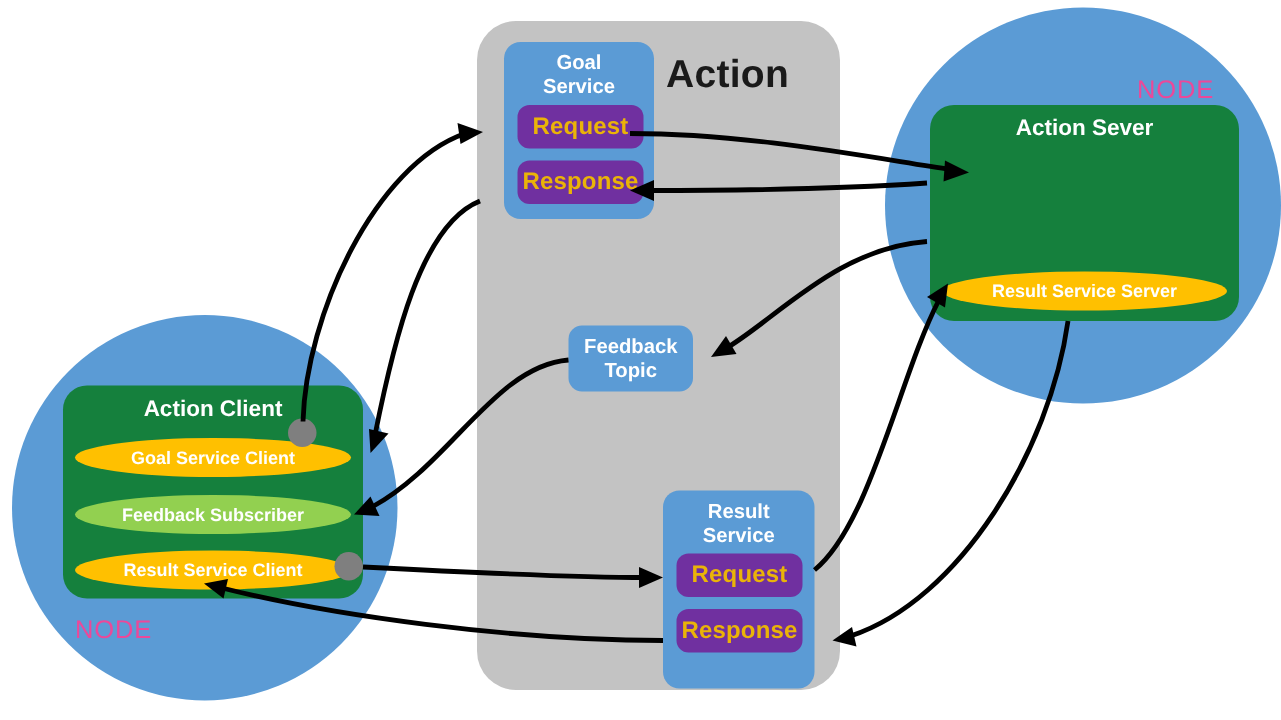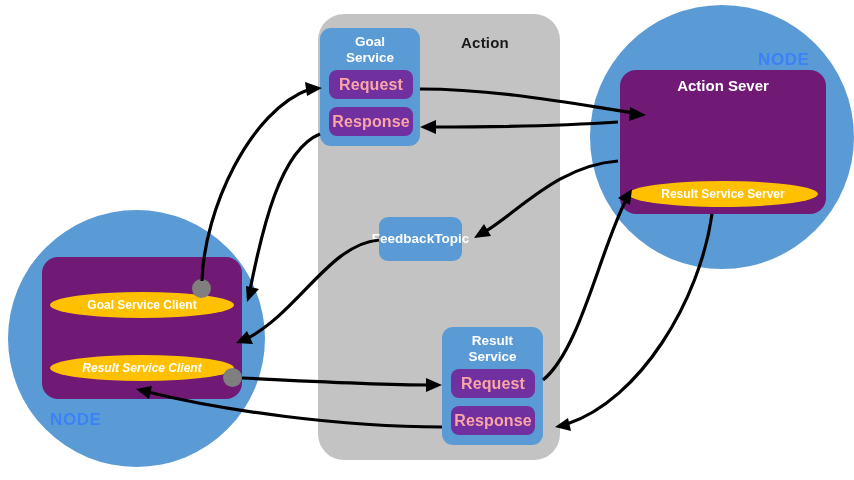--- a/index.html
+++ b/index.html
@@ -27,21 +27,21 @@
     height: 446px;
     background: #c3c3c3;
     border-radius: 26px;
   }
   .action-title {
     position: absolute;
     left: 420px;
     top: 34px;
     width: 130px;
     text-align: center;
-    font-size: 15px;
+    font-size: 26px;
     font-weight: bold;
     color: #1a1a1a;
     letter-spacing: 0.2px;
   }
 
   
   .svc-box {
     position: absolute;
     background: #5b9bd5;
     border-radius: 11px;
@@ -53,80 +53,81 @@
     text-align: center;
     color: #ffffff;
     font-size: 13.5px;
     font-weight: bold;
     line-height: 16px;
   }
   .purple-pill {
     position: absolute;
     background: #7030a0;
     border-radius: 8px;
-    color: #fca5a5;
+    color: #eab308;
     font-size: 16px;
     font-weight: bold;
     display: flex;
     align-items: center;
     justify-content: center;
     letter-spacing: 0.1px;
   }
 
   
-  #goal-service { left: 320px; top: 28px; width: 100px; height: 118px; }
+  #goal-service { left: 336px; top: 28px; width: 100px; height: 118px; }
   #goal-service .svc-box-title { top: 6px; }
   #goal-service .p-request  { left: 9px; top: 42px; width: 84px; height: 29px; }
   #goal-service .p-response { left: 9px; top: 79px; width: 84px; height: 29px; }
 
   
-  #result-service { left: 442px; top: 327px; width: 101px; height: 118px; }
+  #result-service { left: 442px; top: 327px; width: 101px; height: 132px; }
   #result-service .svc-box-title { top: 6px; }
   #result-service .p-request  { left: 9px; top: 42px; width: 84px; height: 29px; }
   #result-service .p-response { left: 9px; top: 79px; width: 84px; height: 29px; }
 
   
   #feedback-topic {
     position: absolute;
     left: 379px; top: 217px; width: 83px; height: 44px;
     background: #5b9bd5;
     border-radius: 9px;
     color: #ffffff;
     font-size: 13.5px;
     font-weight: bold;
     line-height: 16px;
     display: flex;
+    flex-direction: column;
     align-items: center;
     justify-content: center;
     text-align: center;
   }
 
   
   .node-circle {
     position: absolute;
     border-radius: 50%;
     background: #5b9bd5;
   }
   #node-server { left: 590px; top: 5px; width: 264px; height: 264px; }
   #node-client { left: 8px;   top: 210px; width: 257px; height: 257px; }
 
   .node-label {
     position: absolute;
-    color: #3b82f6;
+    color: #ec4899;
     font-size: 17px;
-    font-weight: bold;
+    font-weight: normal;
     letter-spacing: 0.6px;
   }
   #node-server-label { left: 758px; top: 50px; }
   #node-client-label { left: 50px;  top: 410px; }
 
   
   .orange-panel {
     position: absolute;
-    background: #701a75;
+    background: #15803d;
     border-radius: 16px;
   }
   #server-panel { left: 620px; top: 70px;  width: 206px; height: 144px; }
   #client-panel { left: 42px;  top: 257px; width: 200px; height: 142px; }
 
   .panel-title {
     position: absolute;
     left: 0; right: 0;
     text-align: center;
     color: #ffffff;
@@ -150,21 +151,21 @@
   .ell-green  { background: #92d050; }
 
   #server-panel .ellipse { left: 8px; width: 190px; height: 26px; }
   #server-panel .e1 { top: 36px; }
   #server-panel .e2 { top: 74px; }
   #server-panel .e3 { top: 111px; }
 
   #client-panel .ellipse { left: 8px; width: 184px; height: 26px; }
   #client-panel .e1 { top: 35px; }
   #client-panel .e2 { top: 73px; }
-  #client-panel .e3 { top: 98px; font-style: italic; }
+  #client-panel .e3 { top: 110px; }
 
   
   .conn-dot {
     position: absolute;
     width: 19px;
     height: 19px;
     border-radius: 50%;
     background: #7f7f7f;
   }
   #dot-goal   { left: 192px; top: 279px; }
@@ -193,21 +194,23 @@
 
   <div class="node-circle" id="node-client"></div>
   <div class="node-label" id="node-client-label">NODE</div>
 
   <div class="orange-panel" id="server-panel">
     <div class="panel-title">Action Sever</div>
     <div class="ellipse ell-yellow e3">Result Service Server</div>
   </div>
 
   <div class="orange-panel" id="client-panel">
+    <div class="panel-title">Action Client</div>
     <div class="ellipse ell-yellow e1">Goal Service Client</div>
+    <div class="ellipse ell-green  e2">Feedback Subscriber</div>
     <div class="ellipse ell-yellow e3">Result Service Client</div>
   </div>
 
   <div class="svc-box" id="goal-service">
     <div class="svc-box-title">
       <span>Goal</span><br>
       <span>Service</span>
     </div>
     <div class="purple-pill p-request">Request</div>
     <div class="purple-pill p-response">Response</div>

